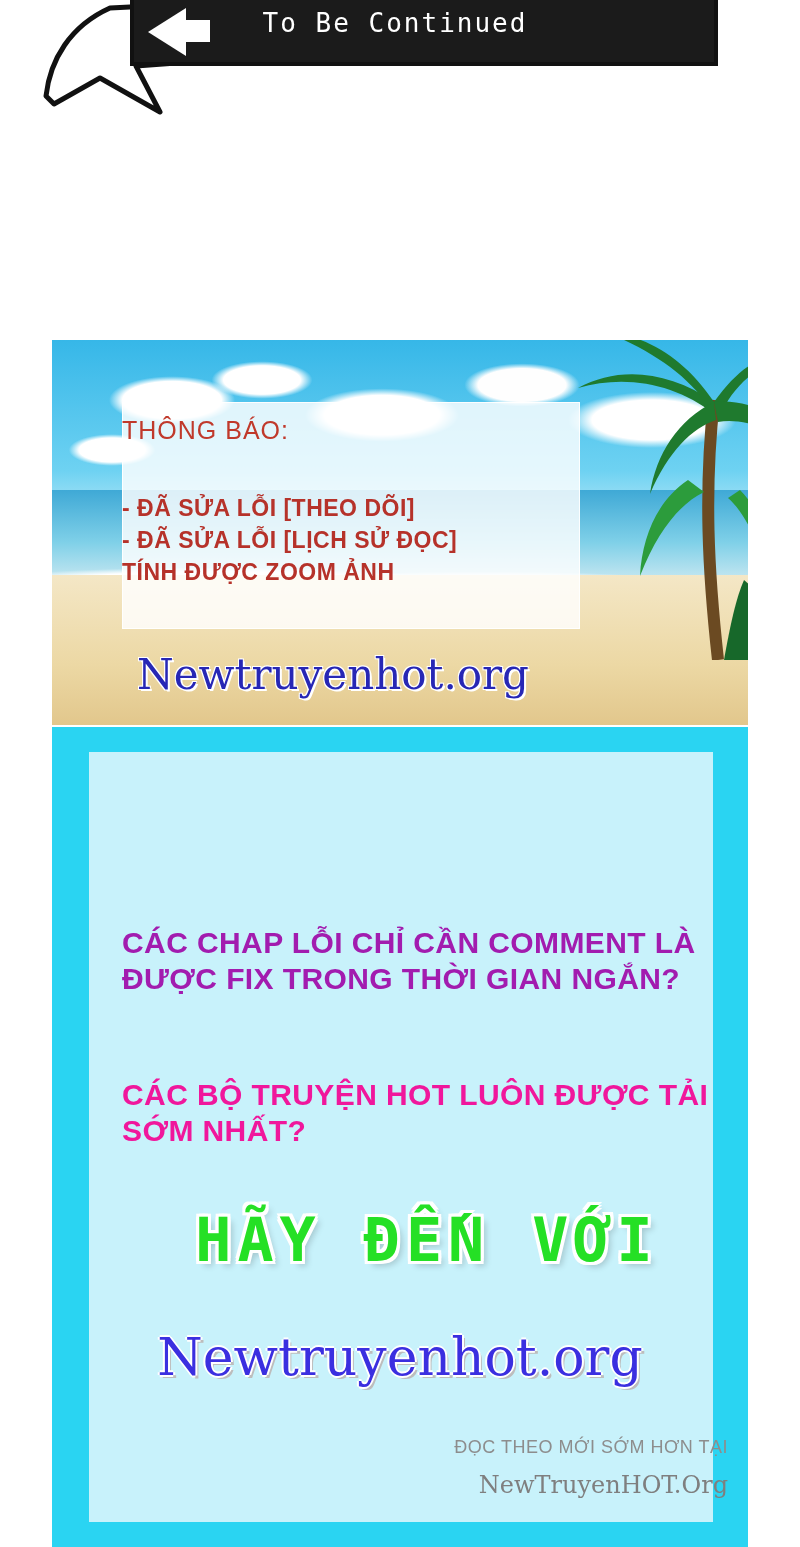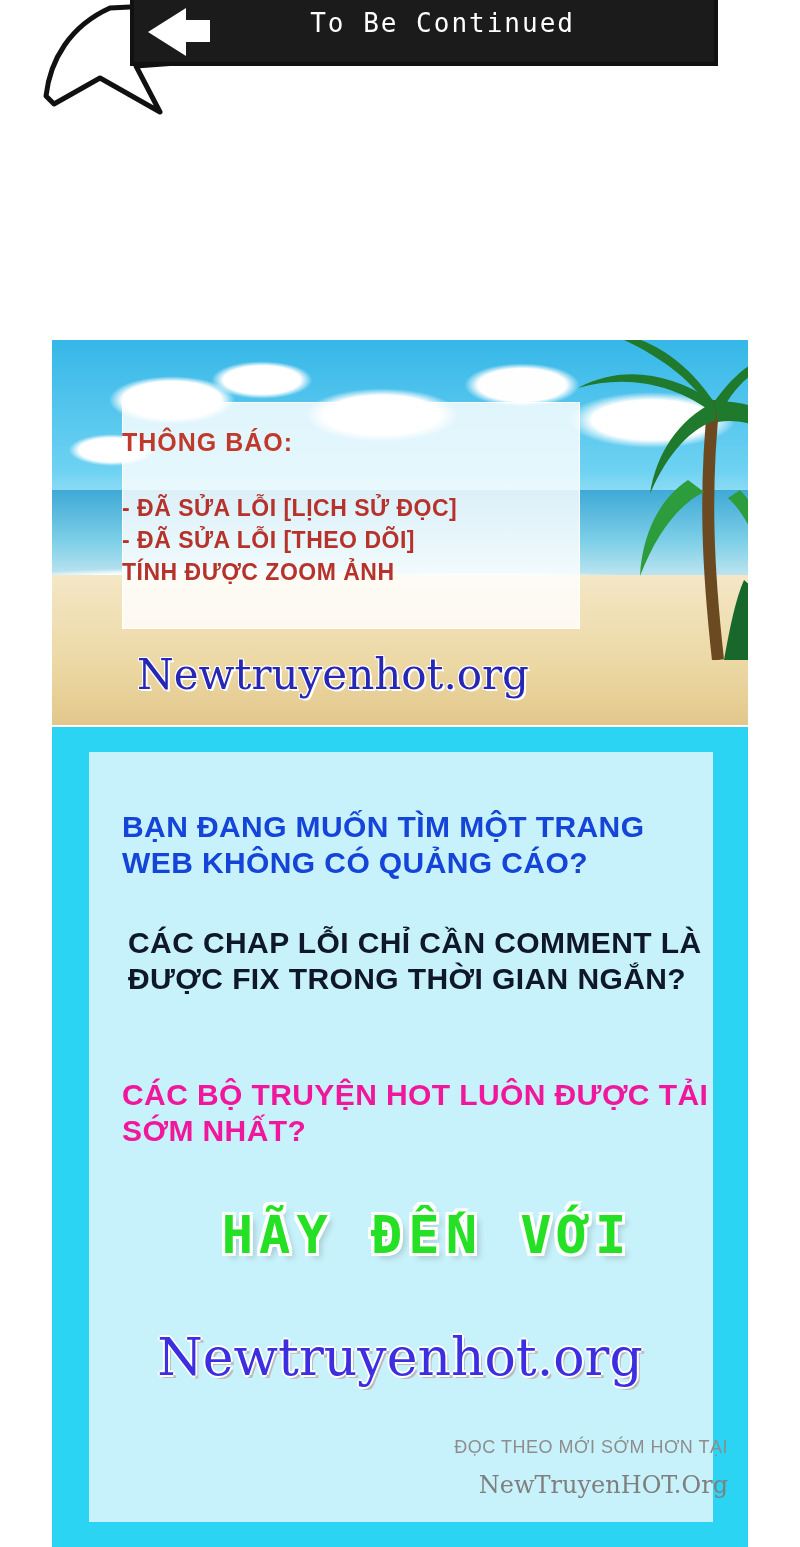--- a/index.html
+++ b/index.html
@@ -30,21 +30,21 @@
     width: 580px;
     height: 68px;
     background: #1b1b1b;
     border: 4px solid #111;
   }
   .tbc-text {
     position: absolute;
     left: 215px;
     top: 8px;
     width: 360px;
-    text-align: right;
+    text-align: center;
     color: #ffffff;
     font-family: "DejaVu Sans Mono", monospace;
     font-size: 26px;
     letter-spacing: 2px;
   }
   .tbc-arrow {
     position: absolute;
     left: 148px;
     top: 8px;
     width: 0;
@@ -115,24 +115,24 @@
     position: absolute;
     left: 70px;
     top: 62px;
     width: 456px;
     height: 225px;
     background: rgba(255,255,255,0.82);
     border: 1px solid rgba(255,255,255,0.9);
   }
   .notice-title {
     position: absolute;
-    left: 70px; top: 88px;
+    left: 70px; top: 76px;
     color: #c0392b;
     font-size: 25px;
-    font-weight: bold;
+    font-weight: normal;
     letter-spacing: 1px;
   }
   .notice-lines {
     position: absolute;
     left: 70px; top: 152px;
     width: 460px;
     color: #b6322a;
     font-size: 23px;
     font-weight: bold;
     line-height: 32px;
@@ -167,31 +167,31 @@
   }
   .promo-line {
     position: absolute;
     width: 600px;
     font-size: 30px;
     font-weight: bold;
     line-height: 36px;
     letter-spacing: 0.4px;
   }
   .p1 { left: 70px; top: 82px; color: #1544d8; }
-  .p2 { left: 76px; top: 198px; color: #0f172a; }
+  .p2 { left: 70px; top: 198px; color: #a21caf; }
   .p3 { left: 70px; top: 350px; color: #f0179c; }
 
   .hay-den {
     position: absolute;
     left: 115px;
     top: 478px;
     width: 520px;
     text-align: center;
     font-family: "DejaVu Sans Mono", monospace;
-    font-size: 52px;
+    font-size: 60px;
     font-weight: bold;
     letter-spacing: 6px;
     color: #25e025;
     text-shadow:
       3px 0 0 #ffffff, -3px 0 0 #ffffff, 0 3px 0 #ffffff, 0 -3px 0 #ffffff,
       3px 3px 0 #ffffff, -3px 3px 0 #ffffff, 3px -3px 0 #ffffff, -3px -3px 0 #ffffff,
       5px 5px 6px rgba(0,0,0,0.18);
   }
   .brand-big {
     position: absolute;
@@ -263,31 +263,30 @@
       </g>
       <g fill="#17682a">
         <path d="M236 250 C 258 268, 268 300, 266 330 L 216 330 C 222 296, 228 268, 236 250 Z"></path>
       </g>
     </svg>
   </div>
 
   <div class="notice-box"></div>
   <div class="notice-title">THÔNG BÁO:</div>
   <div class="notice-lines">
+    <div>- ĐÃ SỬA LỖI [THEO DÕI]</div>
     <div>- ĐÃ SỬA LỖI [LỊCH SỬ ĐỌC]</div>
-    <div>- ĐÃ SỬA LỖI [THEO DÕI]</div>
     <div>  TÍNH ĐƯỢC ZOOM ẢNH</div>
   </div>
   <div class="banner1-brand">Newtruyenhot.org</div>
 </div>
 
 <div class="banner2">
   <div class="banner2-inner"></div>
 
-  <div class="promo-line p1">BẠN ĐANG MUỐN TÌM MỘT TRANG WEB KHÔNG CÓ QUẢNG CÁO?</div>
   <div class="promo-line p2">CÁC CHAP LỖI CHỈ CẦN COMMENT LÀ ĐƯỢC FIX TRONG THỜI GIAN NGẮN?</div>
   <div class="promo-line p3">CÁC BỘ TRUYỆN HOT LUÔN ĐƯỢC TẢI SỚM NHẤT?</div>
 
   <div class="hay-den">HÃY ĐẾN VỚI</div>
   <div class="brand-big">Newtruyenhot.org</div>
 
   <div class="footer-note">ĐỌC THEO MỚI SỚM HƠN TẠI</div>
   <div class="footer-brand">NewTruyenHOT.Org</div>
 </div>
 

